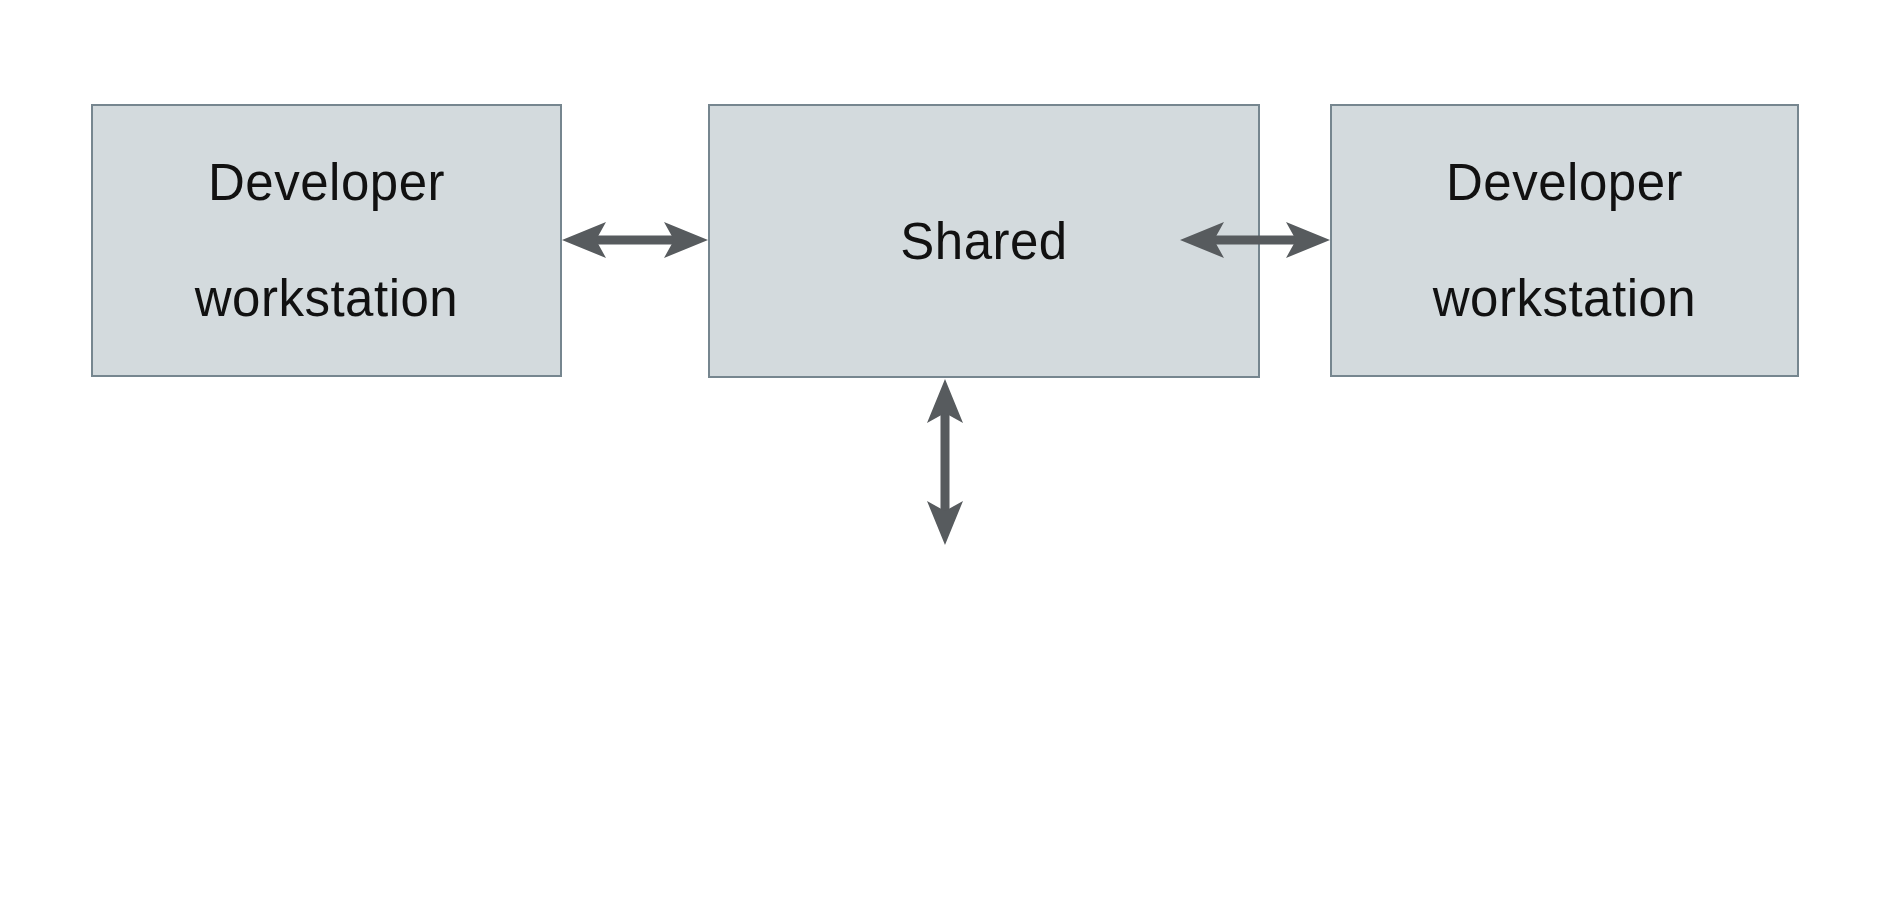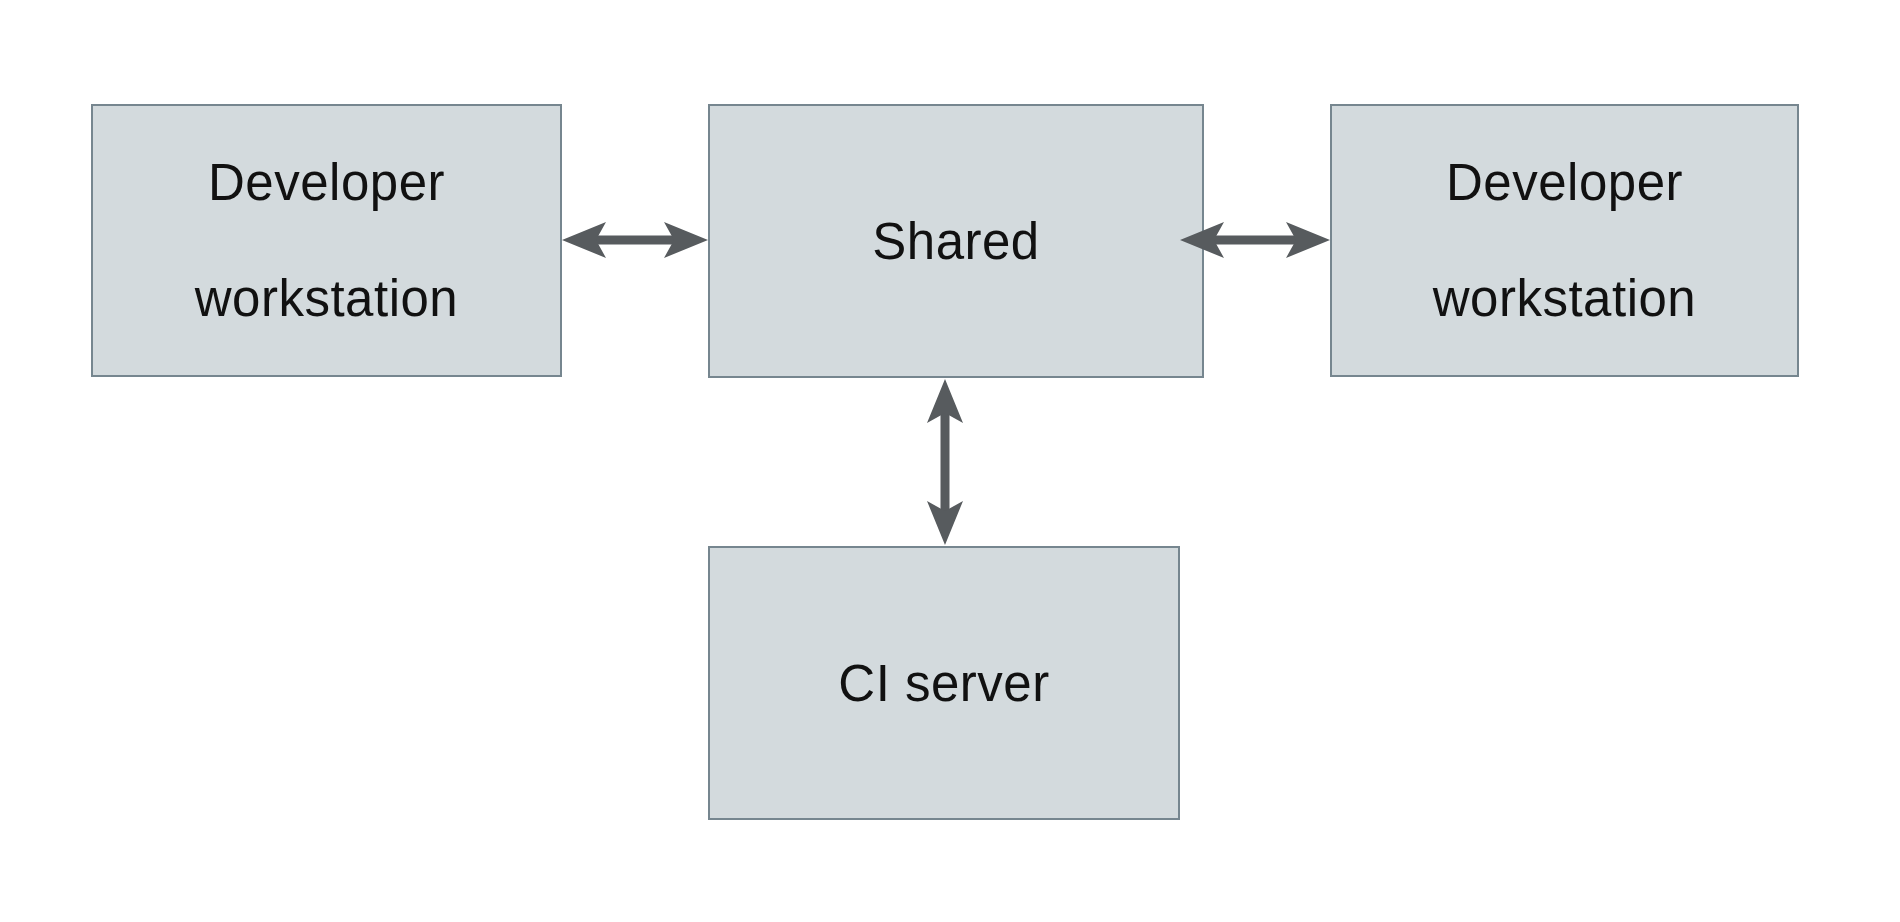--- a/index.html
+++ b/index.html
@@ -25,21 +25,21 @@
     align-items: center;
     justify-content: center;
     text-align: left;
     color: var(--text, #111);
     font-size: 51px;
     line-height: 95px;
     letter-spacing: 0.5px;
     gap: 21px;
   }
   #node-left   { left: 91px;   top: 104px; width: 471px; height: 273px; }
-  #node-center { left: 708px;  top: 104px; width: 496px; height: 274px; }
+  #node-center { left: 708px;  top: 104px; width: 552px; height: 274px; }
   #node-right  { left: 1330px; top: 104px; width: 469px; height: 273px; }
   #node-ci     { left: 708px;  top: 546px; width: 472px; height: 274px; }
   .edge { position: absolute; display: block; }
   #arrow-left  { left: 560px;  top: 214px; }
   #arrow-right { left: 1178px; top: 214px; }
   #arrow-down  { left: 919px;  top: 377px; }
 </style>
 </head>
 <body>
 
@@ -52,23 +52,20 @@
 
   <div class="node" id="node-center">
     <span>Shared</span>
   </div>
 
   <div class="node" id="node-right">
     <span>Developer</span>
     <span>workstation</span>
   </div>
 
-  <div class="node" id="node-ci">
-    <span>CI server</span>
-  </div>
 
   <svg class="edge" id="arrow-left" width="150" height="52" viewBox="0 0 150 52">
     <line x1="34" y1="26" x2="116" y2="26" stroke-width="9" stroke="#575b5e"></line>
     <polygon points="2,26 46,8 36,26 46,44" fill="#575b5e"></polygon>
     <polygon points="148,26 104,8 114,26 104,44" fill="#575b5e"></polygon>
   </svg>
 
   <svg class="edge" id="arrow-right" width="154" height="52" viewBox="0 0 154 52">
     <line x1="34" y1="26" x2="120" y2="26" stroke-width="9" stroke="#575b5e"></line>
     <polygon points="2,26 46,8 36,26 46,44" fill="#575b5e"></polygon>

